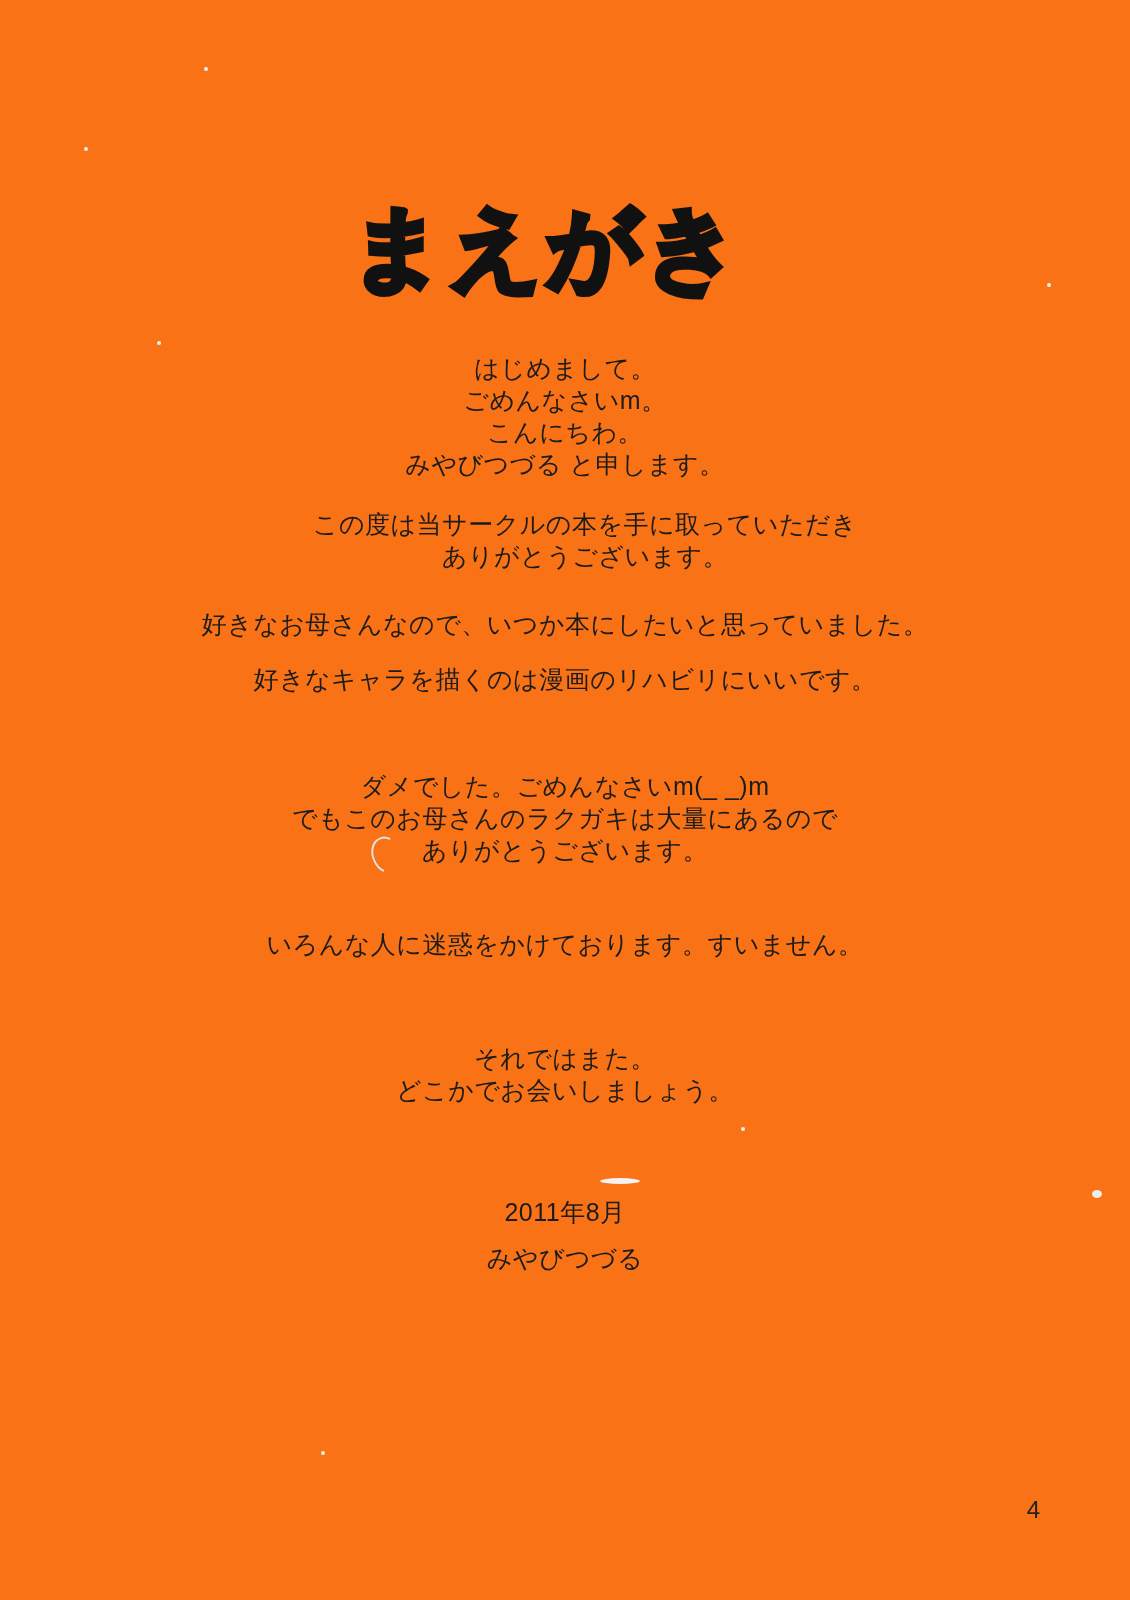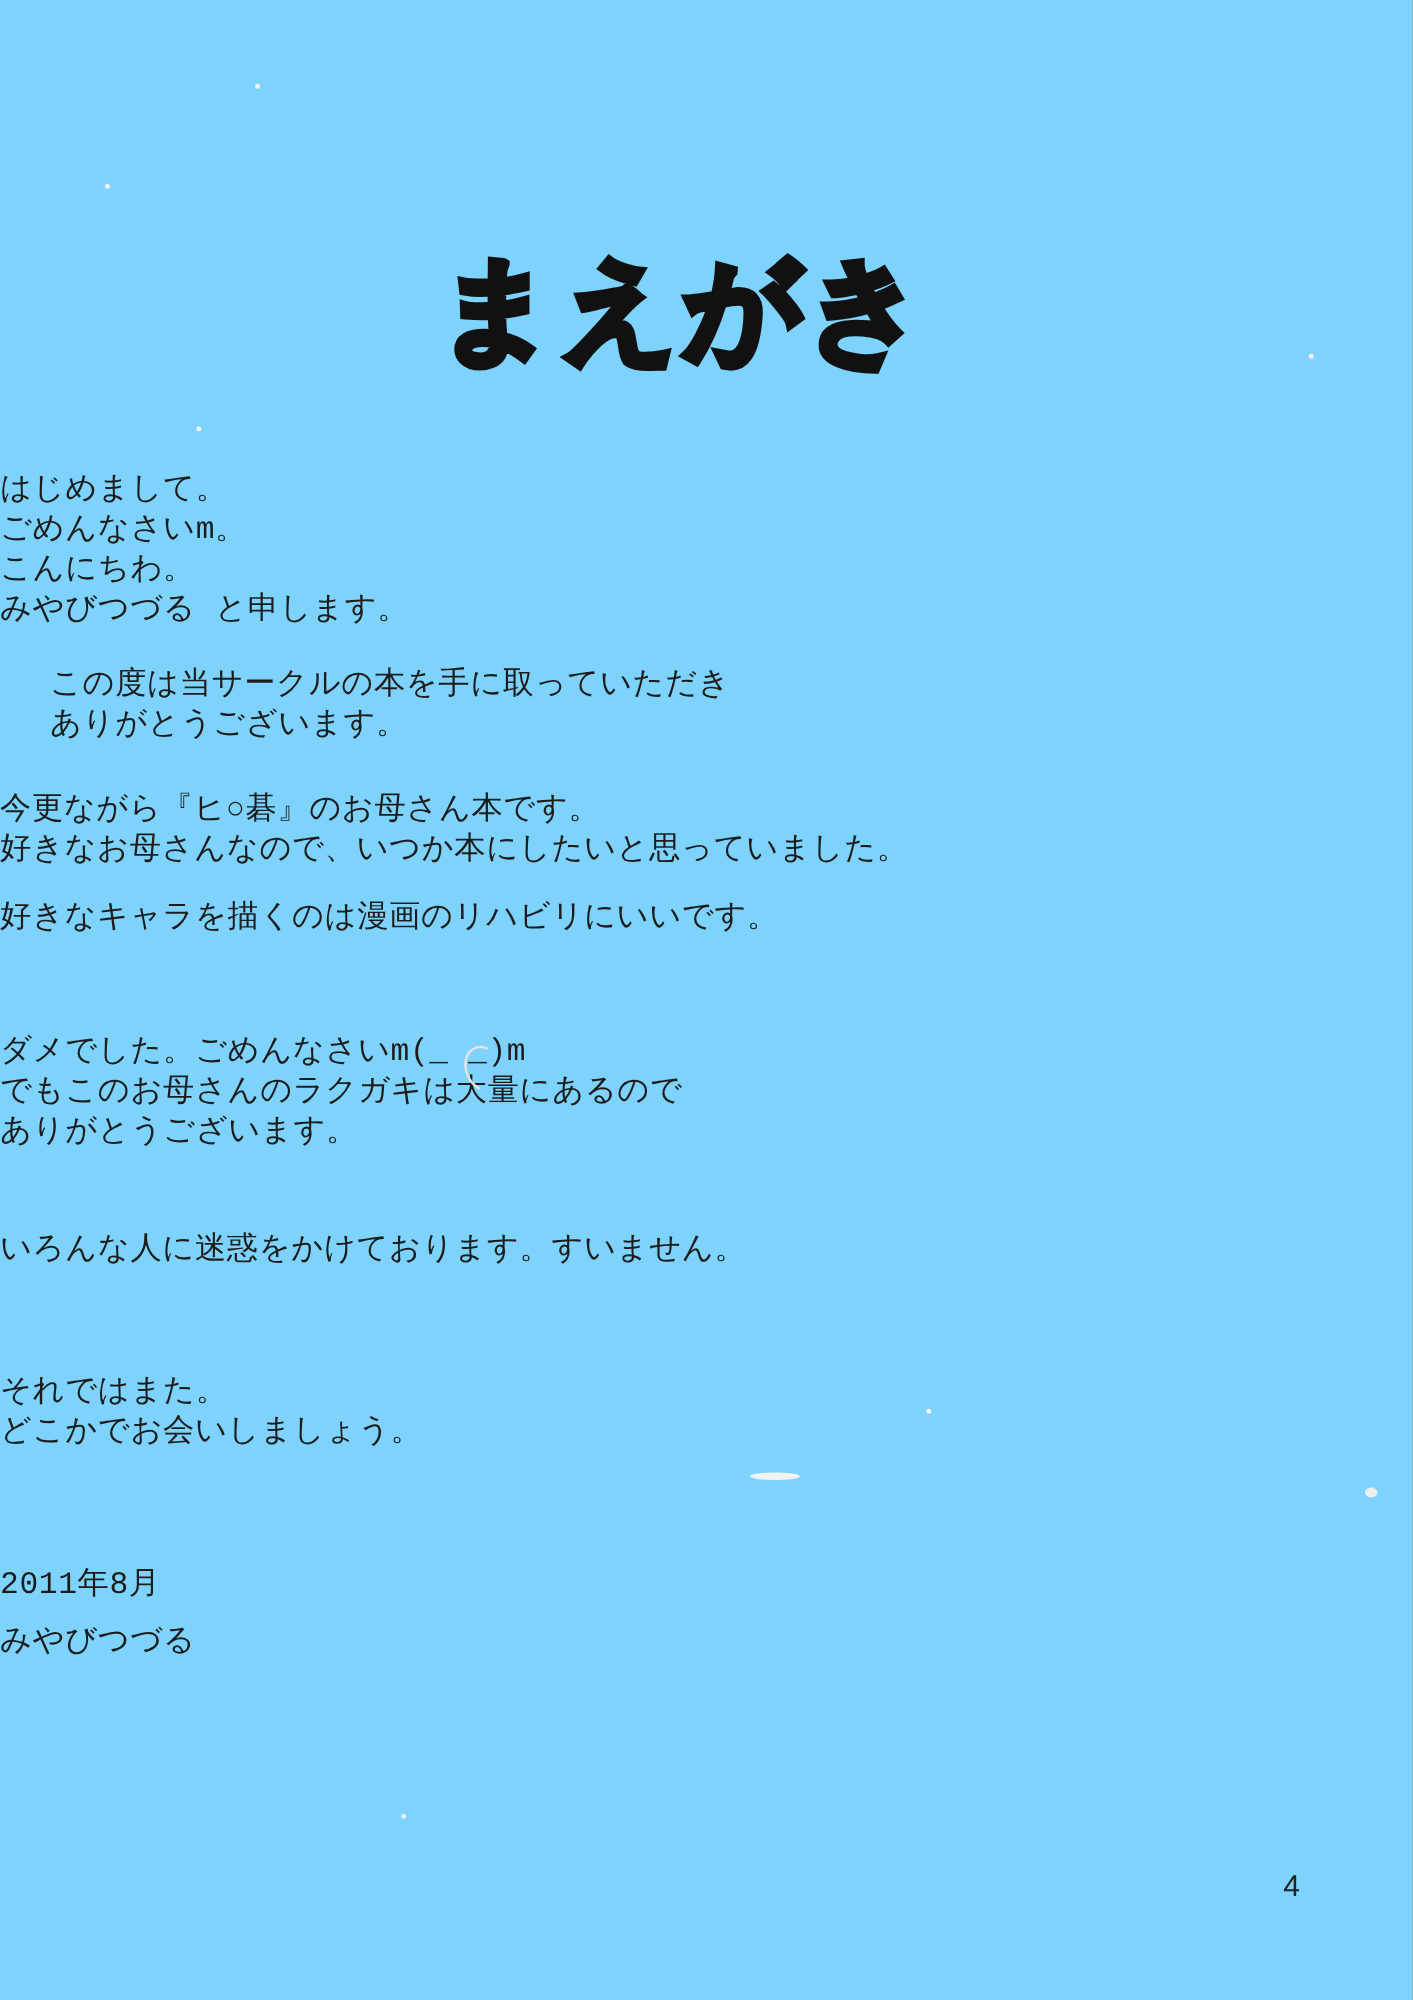--- a/index.html
+++ b/index.html
@@ -5,43 +5,43 @@
   html, body {
     margin: 0;
     padding: 0;
     background: #9a9a9a;
   }
   .page {
     position: relative;
     width: 1130px;
     height: 1600px;
     margin: 0 auto;
-    background: #7dd3fc;
+    background: #f97316;
     overflow: hidden;
     font-family: "Liberation Sans", "DejaVu Sans", sans-serif;
     color: #1c1c1c;
   }
   .page-title {
     margin-top: 192px;
     text-align: center;
     font-size: 92px;
     line-height: 1.2;
     font-weight: bold;
     color: #111;
     -webkit-text-stroke: 6px #111;
     letter-spacing: 4px;
     transform: translateX(-18px);
     white-space: nowrap;
   }
   .content {
-    margin-top: 74px;
+    margin-top: 50px;
+    text-align: center;
     font-size: 25px;
     line-height: 32px;
     letter-spacing: 0.5px;
-    font-family: Liberation Mono, monospace;
   }
   .para { margin: 0; }
   .para-1 { margin-top: 28px; padding-left: 40px; }
   .para-2 { margin-top: 36px; }
   .para-3 { margin-top: 23px; }
   .para-4 { margin-top: 75px; }
   .para-5 { margin-top: 62px; }
   .para-6 { margin-top: 82px; }
   .sig-date { margin-top: 90px; }
   .sig-author { margin-top: 14px; }
@@ -112,21 +112,20 @@
       <div>こんにちわ。</div>
       <div>みやびつづる と申します。</div>
     </div>
 
     <div class="para para-1">
       <div>この度は当サークルの本を手に取っていただき</div>
       <div>ありがとうございます。</div>
     </div>
 
     <div class="para para-2">
-      <div>今更ながら『ヒ○碁』のお母さん本です。</div>
       <div>好きなお母さんなので、いつか本にしたいと思っていました。</div>
     </div>
 
     <div class="para para-3">
       <div>好きなキャラを描くのは漫画のリハビリにいいです。</div>
     </div>
 
     <div class="para para-4">
       <div>ダメでした。ごめんなさいm(_ _)m</div>
       <div>でもこのお母さんのラクガキは大量にあるので</div>

